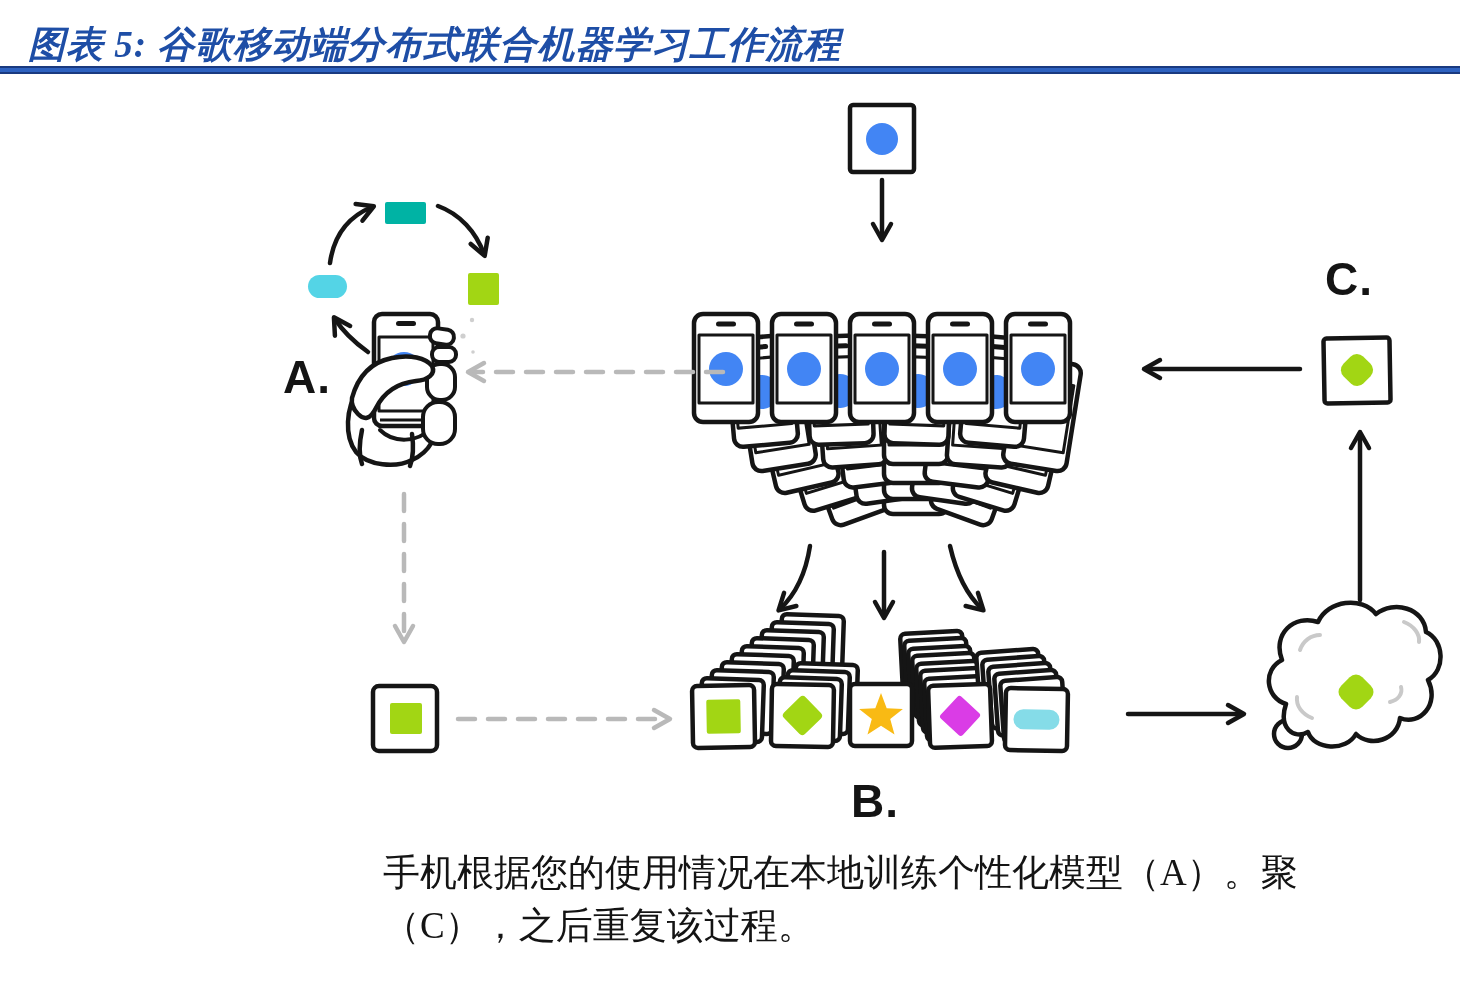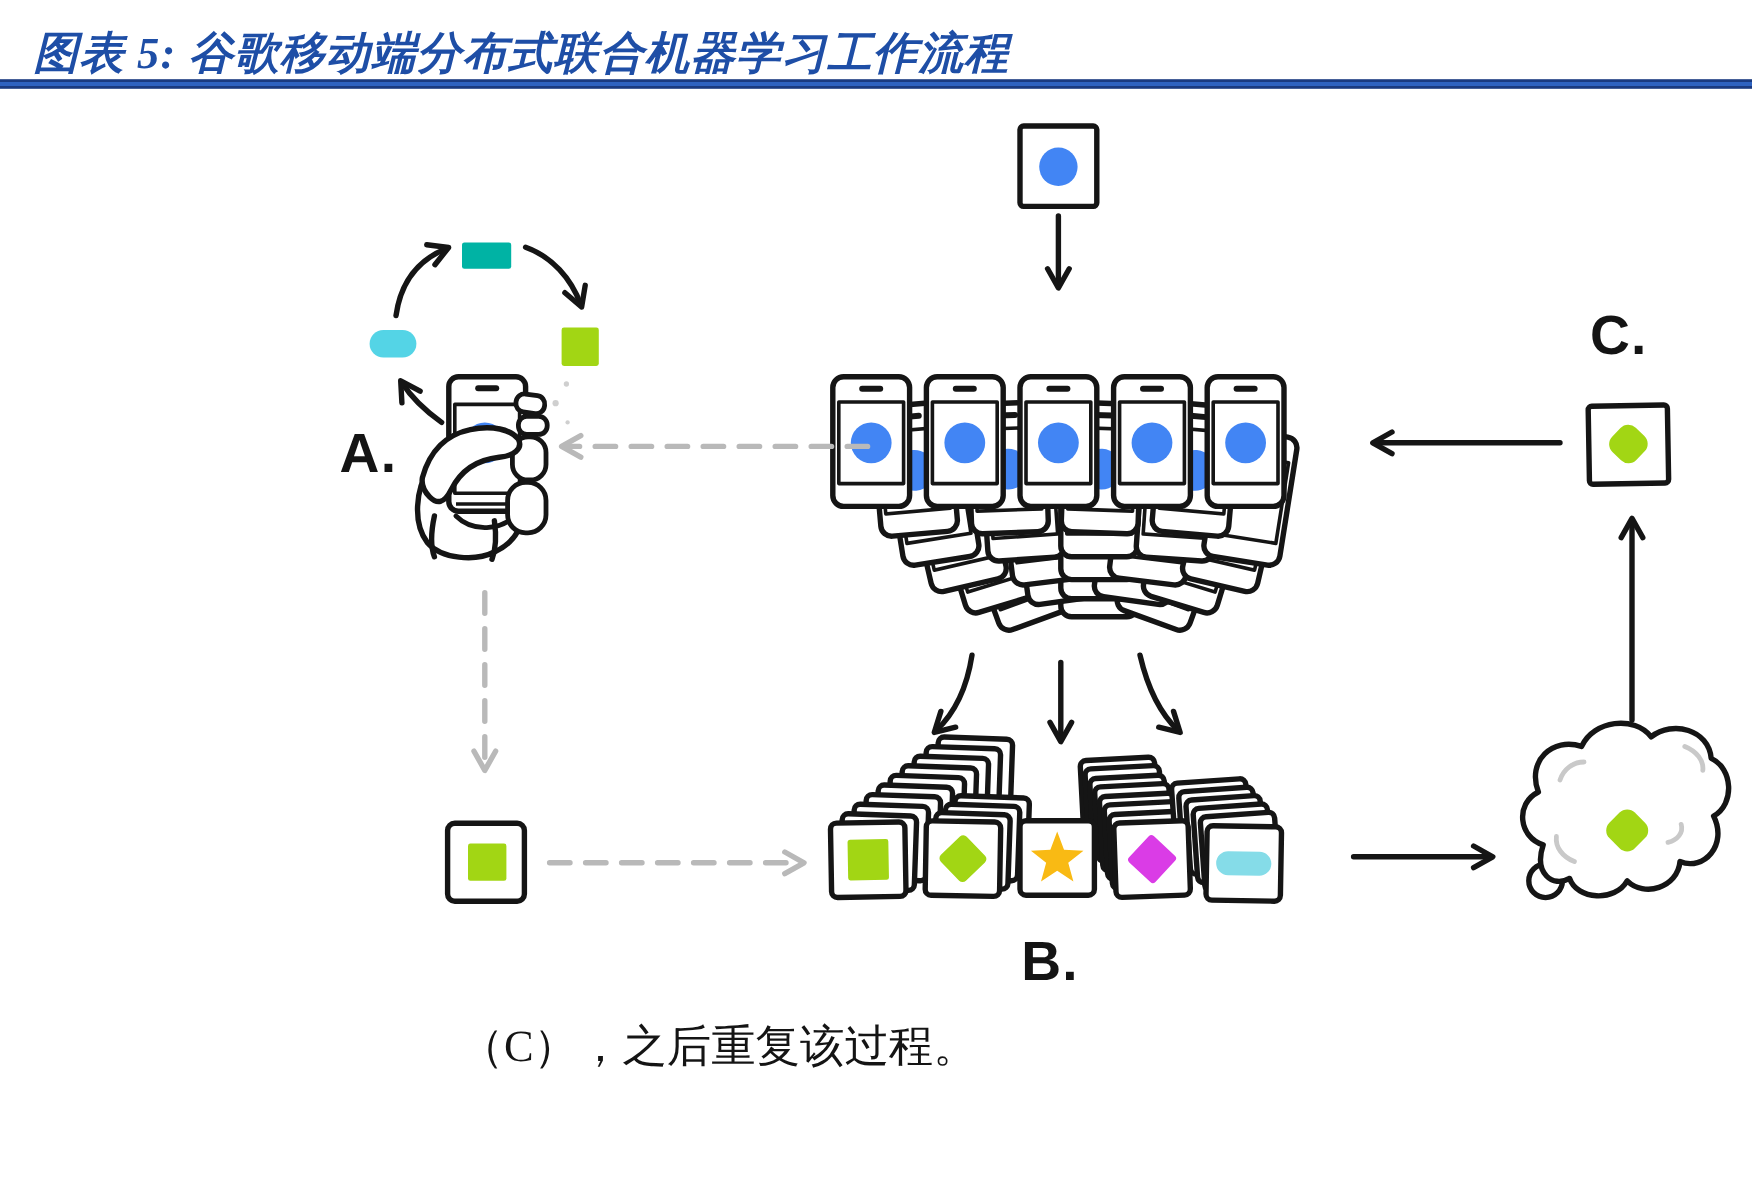--- a/index.html
+++ b/index.html
@@ -218,16 +218,17 @@
         </g>
       </g>
     </svg>
 
     <div class="step-label lblA">A.</div>
     <div class="step-label lblB">B.</div>
     <div class="step-label lblC">C.</div>
   </div>
 
   <div class="caption">
+    <div>手机根据您的使用情况在本地训练个性化模型（A）。聚</div>
     <div>（C），之后重复该过程。</div>
   </div>
 
 </div>
 
 </body></html>

